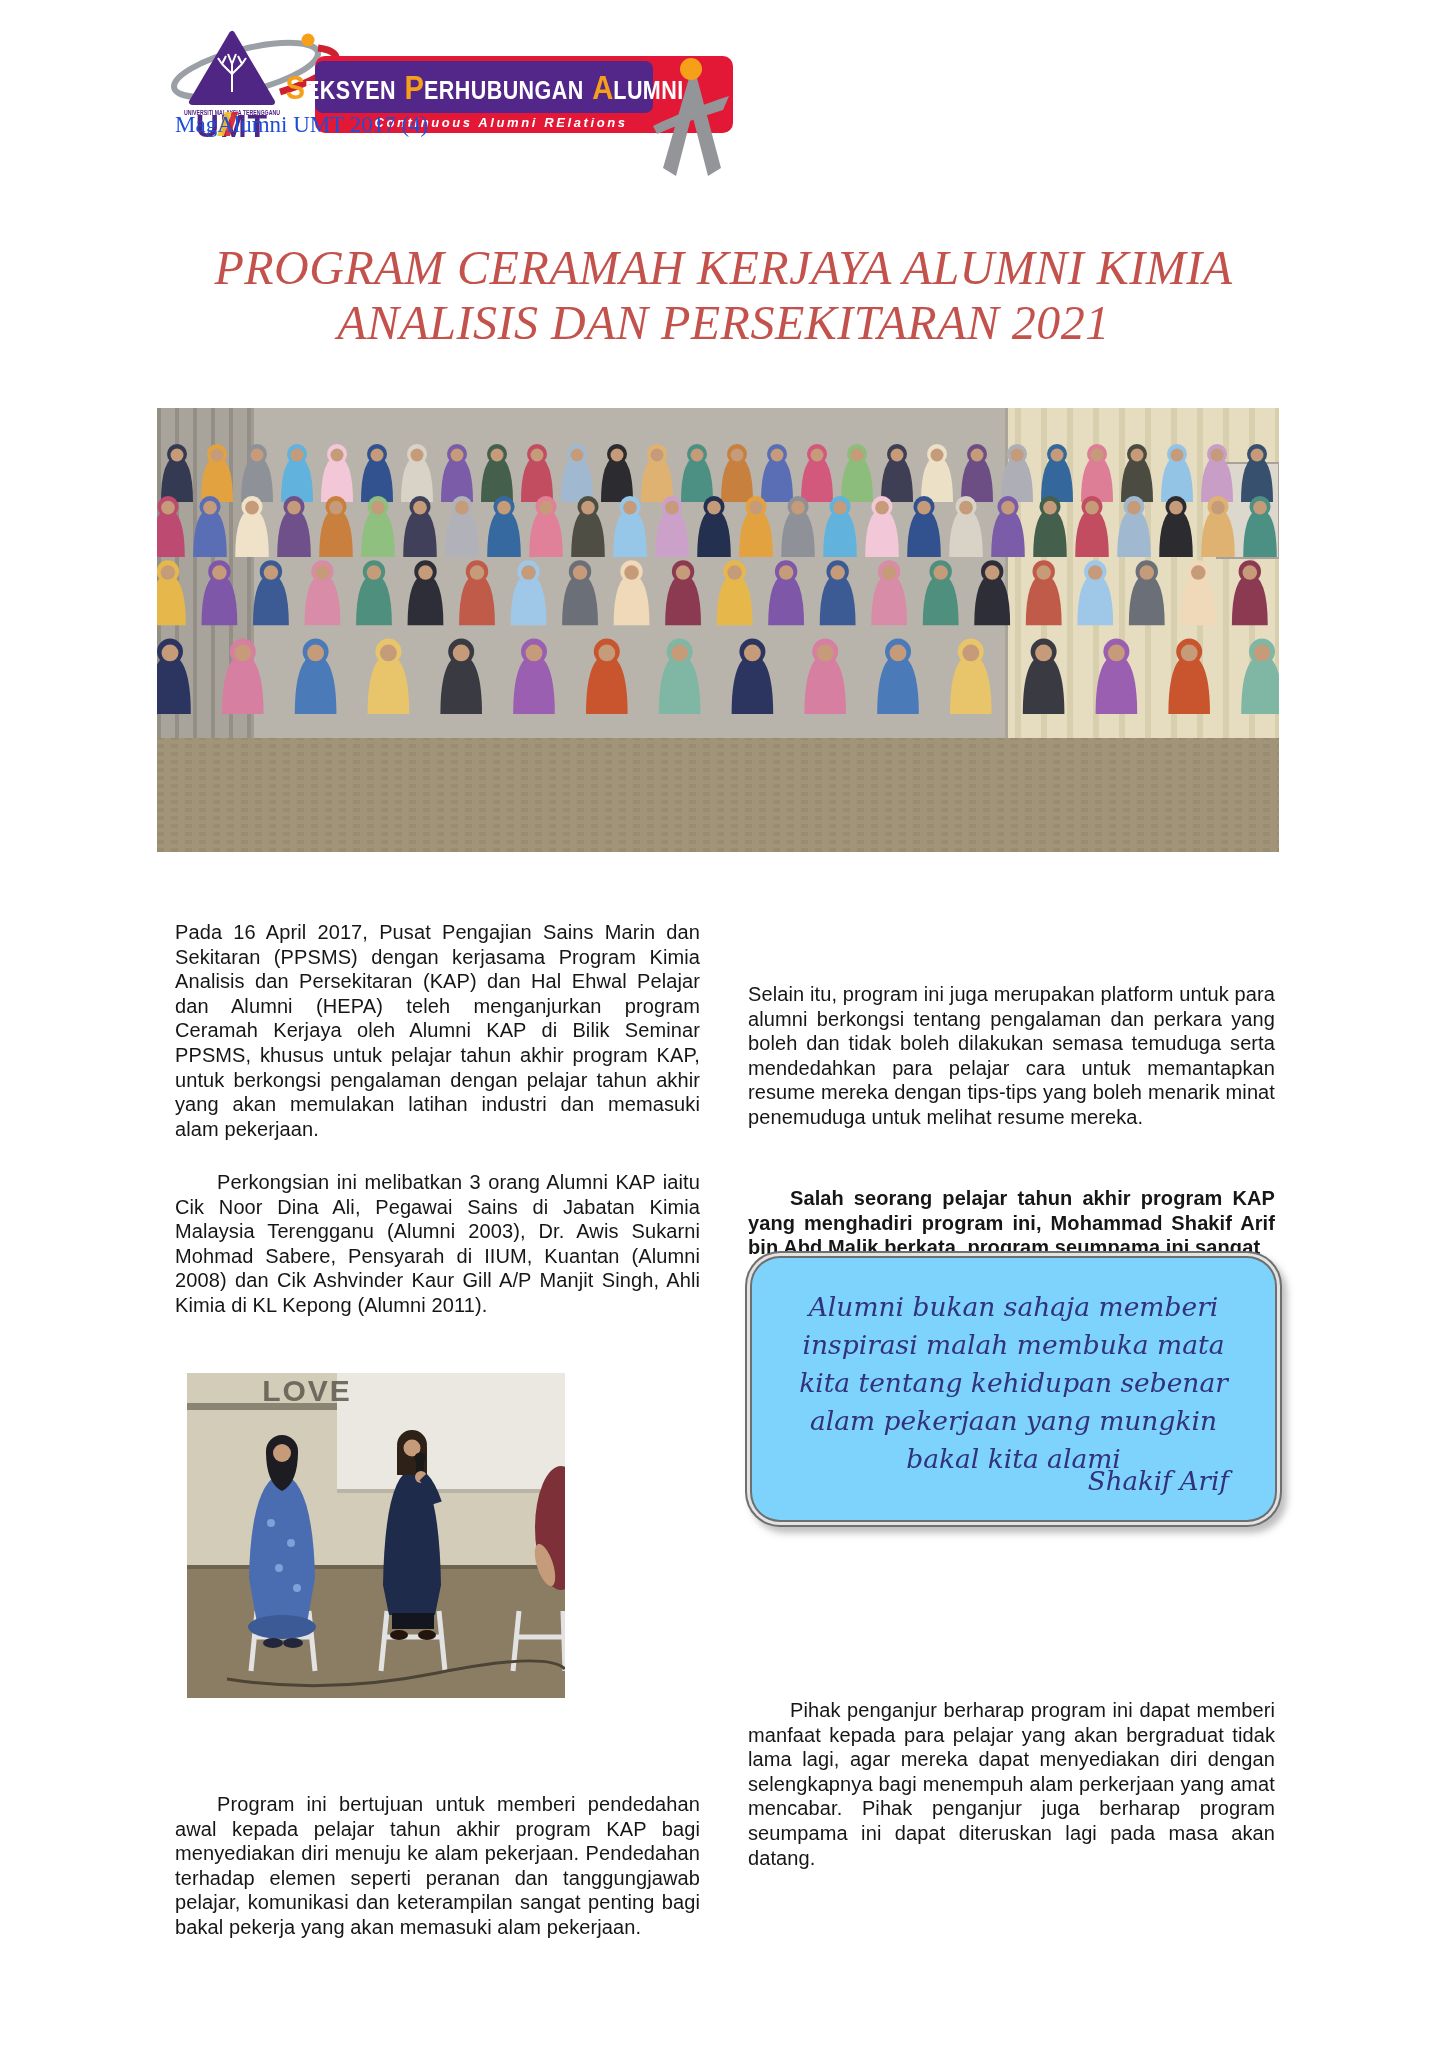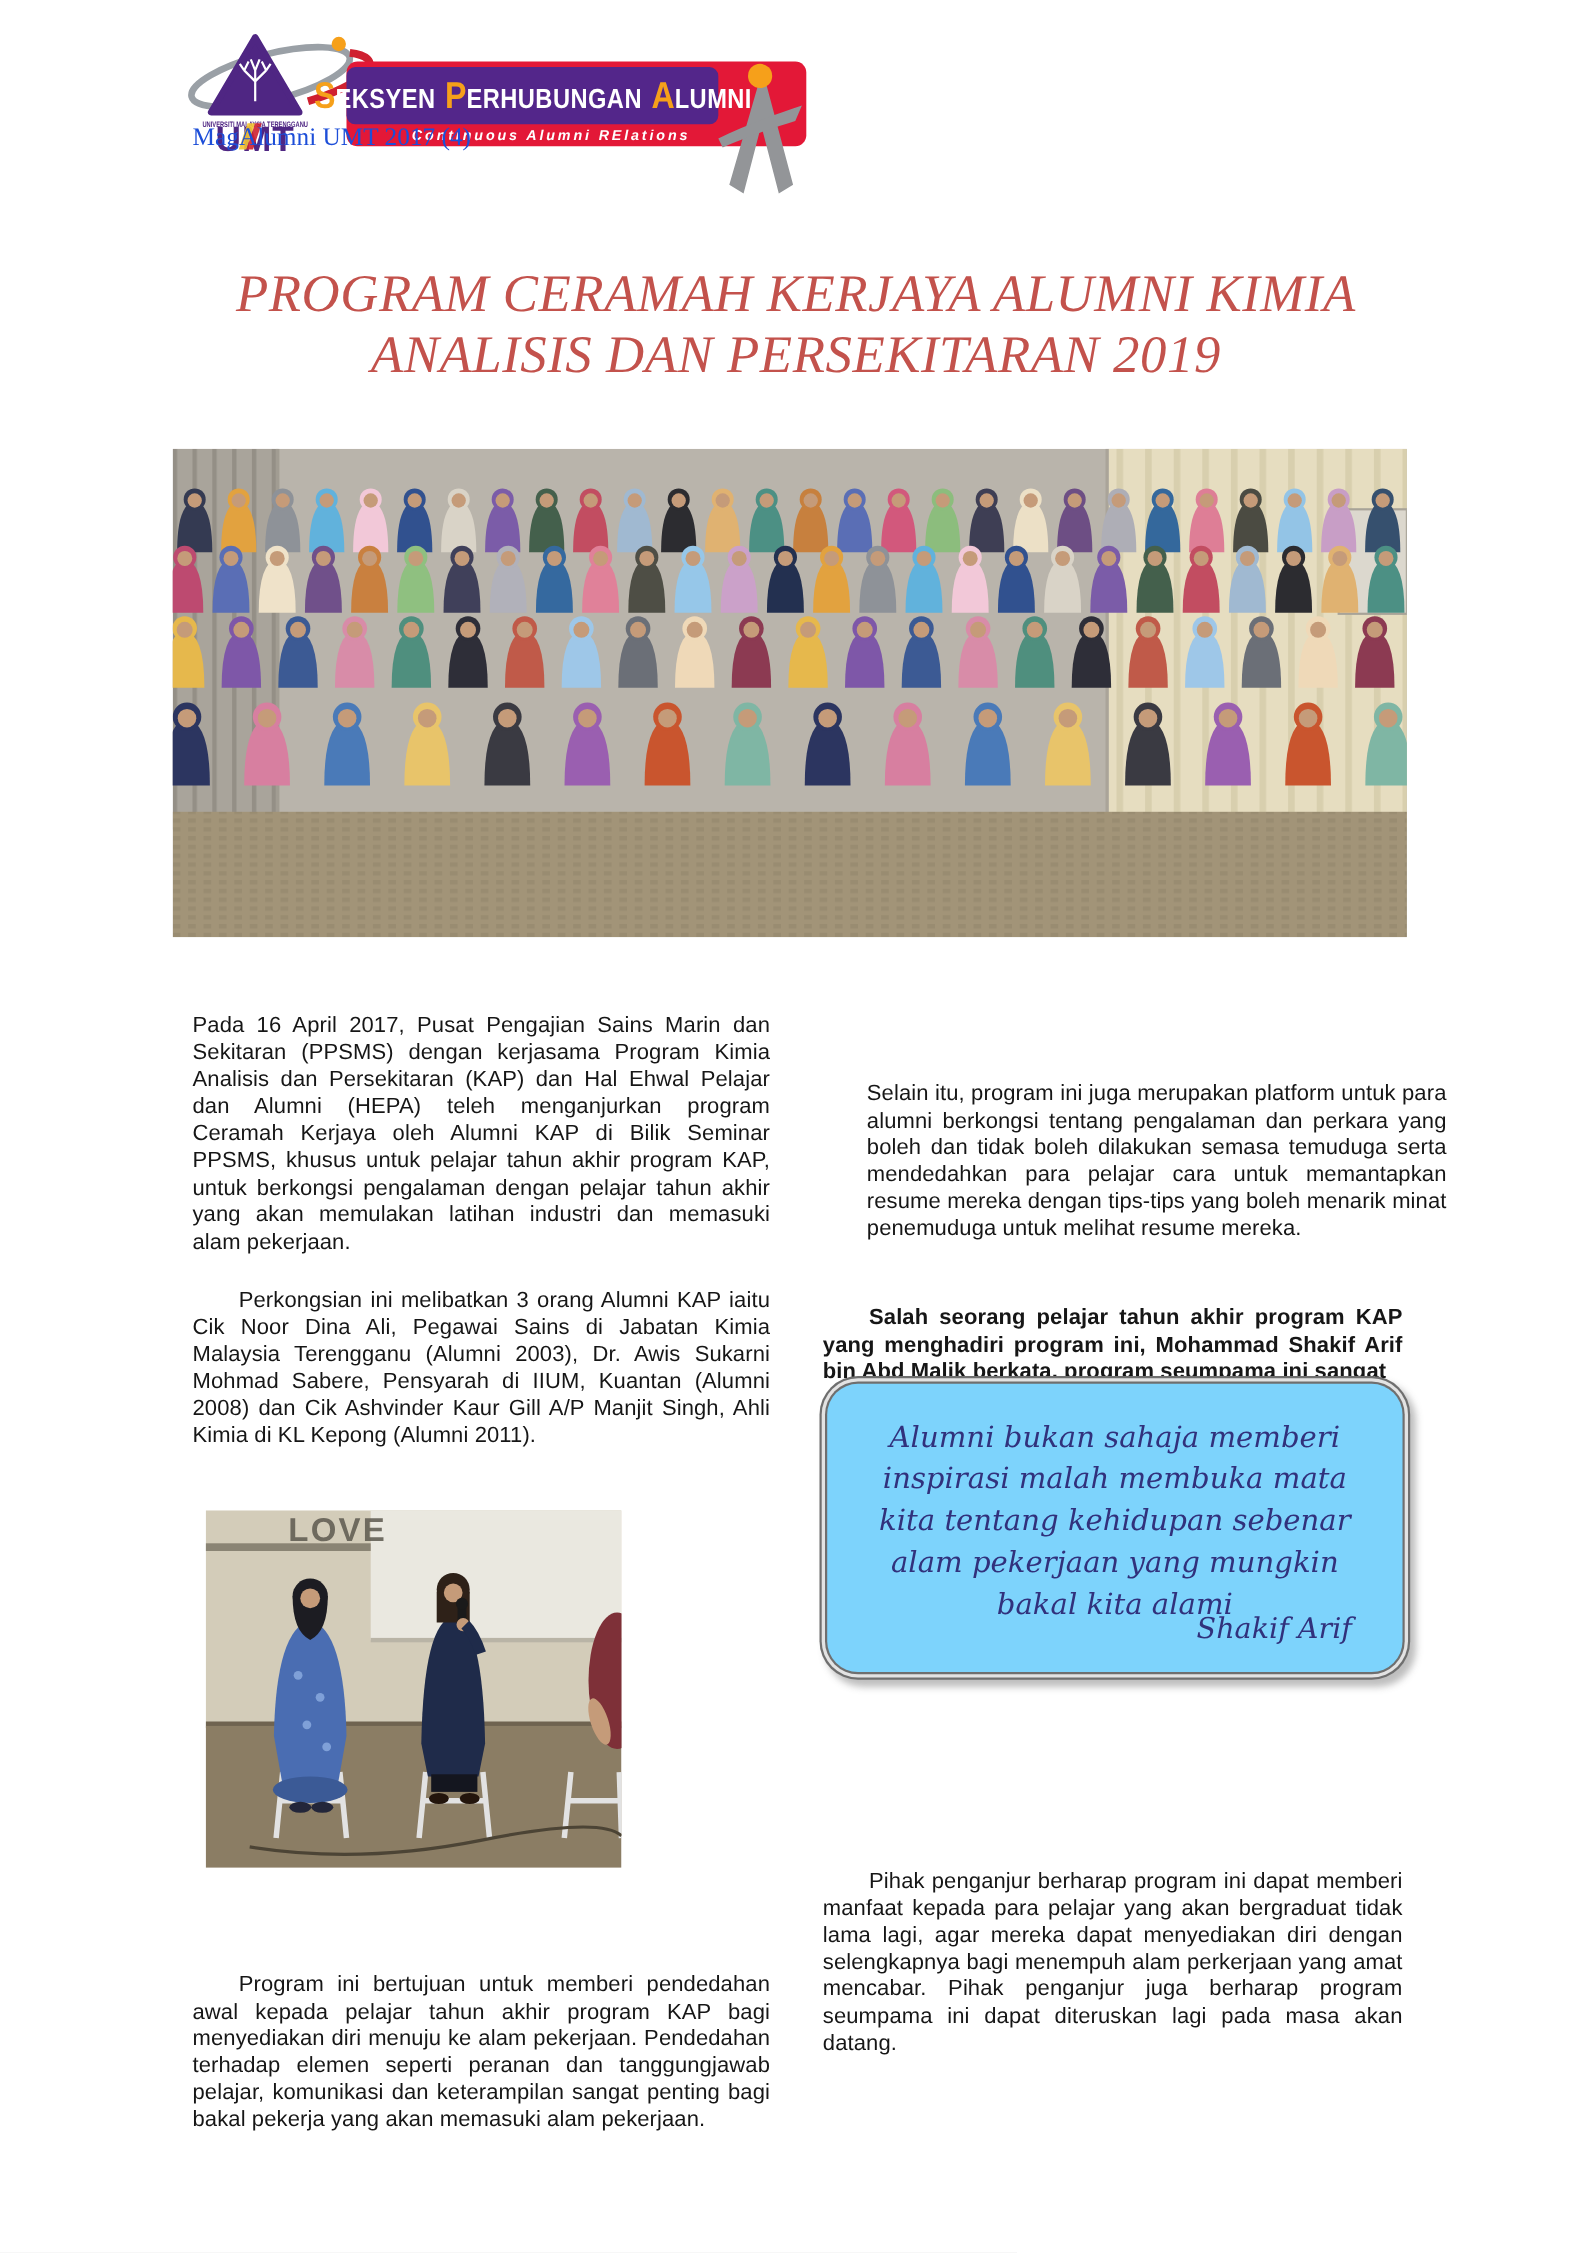--- a/index.html
+++ b/index.html
@@ -33,21 +33,21 @@
 
   
   .body-text{position:absolute;width:525px;font-size:20px;line-height:24.6px;color:#161616;
         text-align:justify;letter-spacing:.1px;}
   .rcol{left:748px;width:527px;}
   .lcol{left:175px;}
   .indent{text-indent:42px;}
   .p-l1{top:900px;margin-top:20px;}
   .p-l2{top:1150px;}
   .p-l3{top:1772px;}
-  .p-r1{top:962px;margin-left:40px;}
+  .p-r1{top:962px;}
   .p-r2{top:1166px;font-weight:bold;}
   .p-r3{top:1566px;}
   .p-r4{top:1678px;}
 
   
   .quote-box{position:absolute;left:752px;top:1258px;width:523px;height:262px;background:#7dd3fc;
         border-radius:28px;
         box-shadow:0 0 0 2px #6f6f6f,0 0 0 5px #e3e3e3,0 0 0 7px #6f6f6f,5px 6px 7px 7px rgba(70,70,70,.35);}
   .quote-text{padding:30px 36px 0 36px;text-align:center;font-family:"DejaVu Serif",serif;
         font-style:italic;font-size:26.5px;line-height:38px;color:#31317c;}
@@ -96,21 +96,21 @@
       <polygon points="42,22 16,112 29,120 45,58 61,120 74,112 50,22" fill="#939598"></polygon>
       <path d="M6,70 C 30,58 58,48 82,40 L 76,54 C 56,60 28,70 10,78 Z" fill="#939598"></path>
       <circle cx="44" cy="13" r="11" fill="#f6a01a"></circle>
     </svg>
   </div>
 
   <div class="issue-label">MagAlumni UMT 2017 (4)</div>
 
   <div class="article-title">
     <div>PROGRAM CERAMAH KERJAYA ALUMNI KIMIA</div>
-    <div>ANALISIS DAN PERSEKITARAN 2019</div>
+    <div>ANALISIS DAN PERSEKITARAN 2021</div>
   </div>
 
   <svg class="group-photo" role="img" viewBox="0 0 1122 444" aria-label="Group photo of alumni, lecturers and final-year KAP students standing and sitting in rows in a seminar room">
     <defs>
       <pattern id="blinds" width="18" height="10" patternUnits="userSpaceOnUse">
         <rect width="18" height="10" fill="#a9a49b"></rect>
           <rect width="4" height="10" fill="#948f86"></rect>
       </pattern>
       <pattern id="curtain" width="26" height="12" patternUnits="userSpaceOnUse">
         <rect width="26" height="12" fill="#e6ddc0"></rect>

